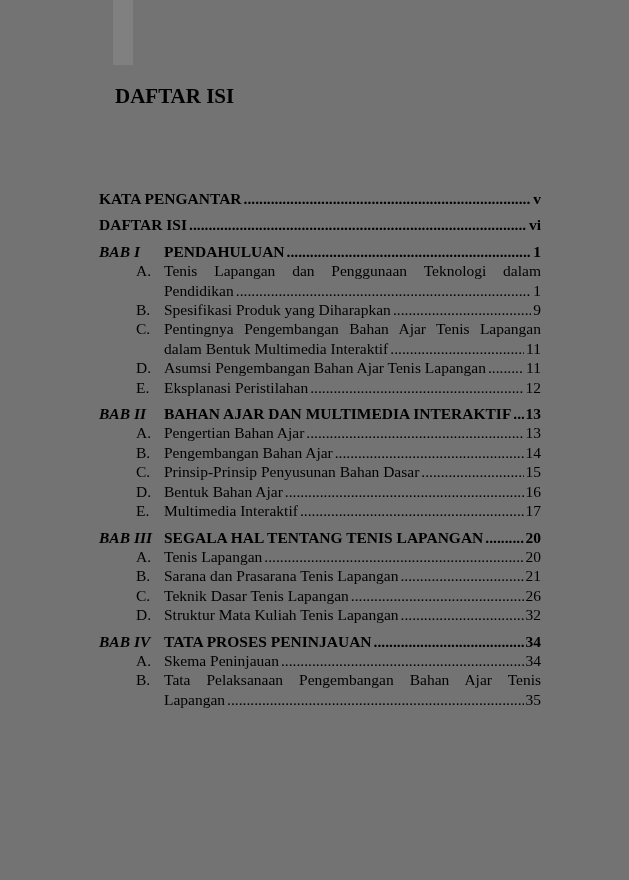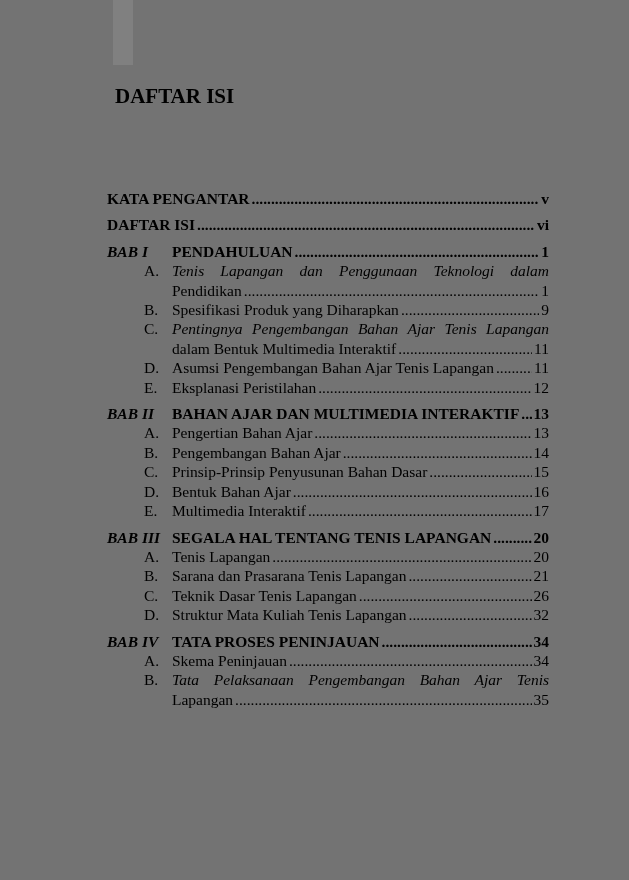--- a/index.html
+++ b/index.html
@@ -22,38 +22,37 @@
 
   .doc-title {
     position: absolute;
     left: 115px; top: 84px;
     font-size: 21px;
     font-weight: bold;
   }
 
   .toc {
     position: absolute;
-    left: 107px; top: 182px;
+    left: 99px; top: 182px;
     width: 442px;
     font-size: 15.5px;
     line-height: 19.4px;
   }
 
   .entry { display: flex; align-items: baseline; }
   .entry.front, .entry.chapter { font-weight: bold; margin-top: 7px; }
 
   .bab-label { flex: 0 0 65px; font-style: italic; }
   .letter    { margin-left: 37px; flex: 0 0 28px; }
 
   .content { flex: 1 1 auto; min-width: 0; }
 
   .wrap-line {
     text-align: justify;
     text-align-last: justify;
-    font-style: italic;
   }
 
   .last-line { display: flex; align-items: baseline; }
   .last-line .txt { white-space: nowrap; }
 
   .leader {
     flex: 1 1 auto;
     min-width: 0;
     overflow: hidden;
     white-space: nowrap;

